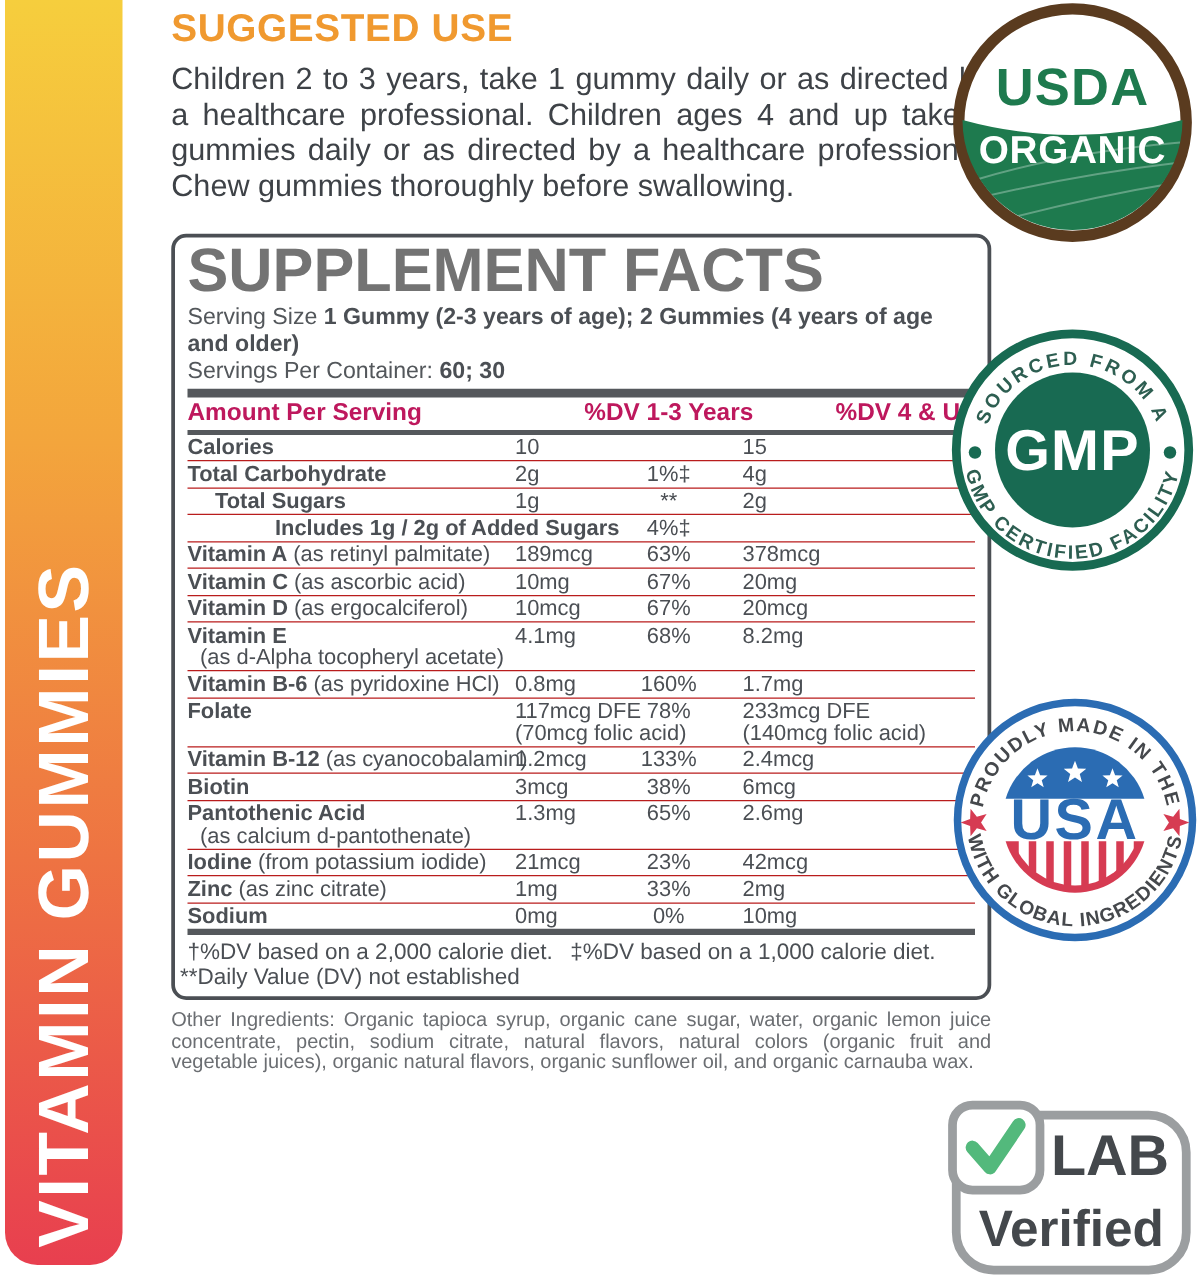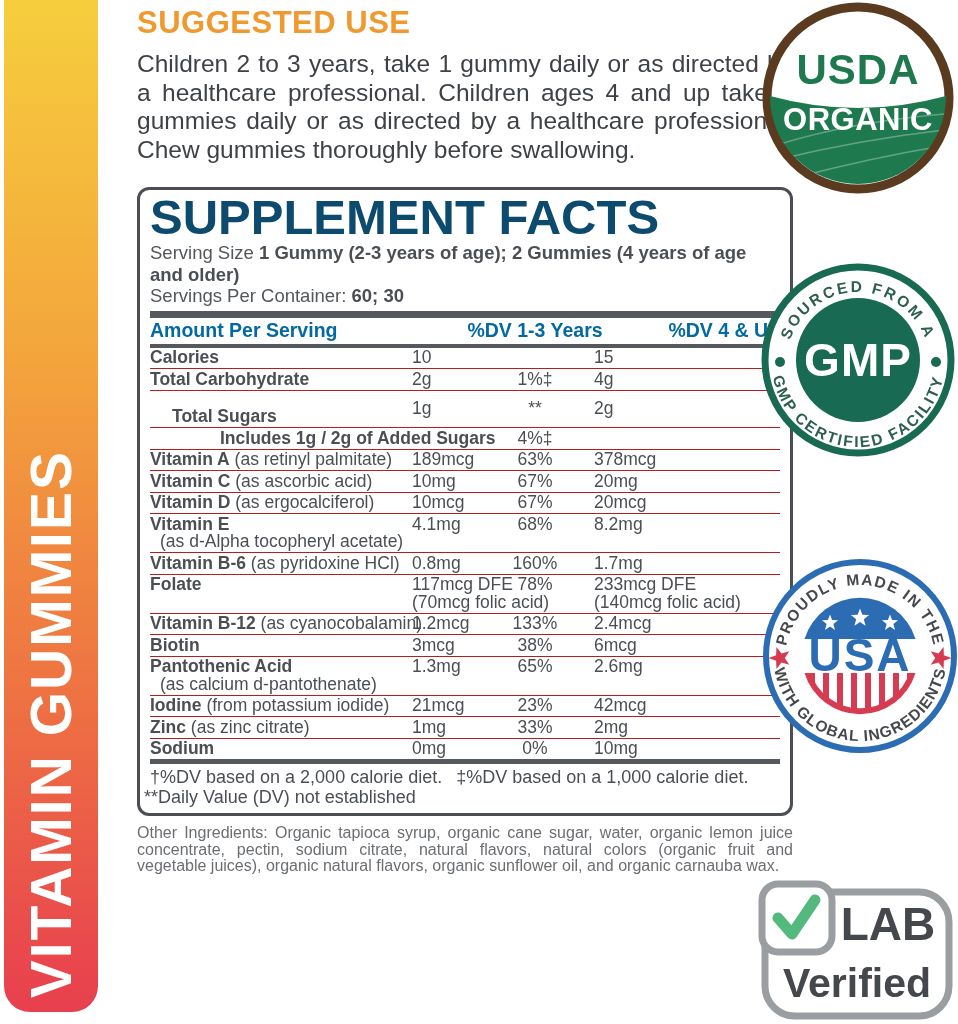--- a/index.html
+++ b/index.html
@@ -30,45 +30,45 @@
     color:#3e4247;font-size:24.5px;line-height:28.6px;font-weight:500;
     text-align:justify;margin:0;
   }
   
   .sf-box{
     margin-top:23px;border:3px solid #4b4f54;border-radius:12px;
     padding:2px 10px 6px 10px;color:#4b4f54;
   }
   .sf-title{
     font-weight:800;font-size:49px;letter-spacing:0px;line-height:50px;
-    color:#0c4a6e;margin:0;white-space:nowrap;
+    color:#737373;margin:0;white-space:nowrap;
   }
   .sf-serving{font-size:18.5px;line-height:21.5px;color:#53575b;}
   .sf-serving b{color:#4b4f54;}
   .bar{background:#55585c;border:none;margin:0;}
   .bar.b7{height:7px;margin-top:4px;}
   .bar.b4{height:4px;}
   .bar.b5{height:5px;}
   .sf-colhead{position:relative;height:26px;font-weight:bold;font-size:19.5px;
-    display:flex;align-items:center;color:#0369a1;}
+    display:flex;align-items:center;color:#be185d;}
   .sf-colhead .c2{position:absolute;left:305px;width:160px;text-align:center;}
   .sf-colhead .c3{position:absolute;right:0;}
   
   .sf-row{
     display:grid;grid-template-columns:262px 88px 70px 1fr;
     font-size:17.5px;line-height:17.5px;padding:1.5px 0;align-items:center;
   }
   .sf-row + .sf-row{border-top:1px solid #b91c1c;}
   .sf-row.top{align-items:start;}
   .sf-row .cell{white-space:nowrap;overflow:visible;}
   .sf-row .nm{font-weight:bold;}
   .sf-row .nm-plain{font-weight:bold;margin-left:24px;}
   .sf-row .dt{font-weight:normal;}
   .sf-row .nm2{padding-left:10px;}
-  .sf-row.ind1 .name{padding-left:22px;margin-top:16px;}
+  .sf-row.ind1 .name{padding-left:22px;}
   .sf-row.ind2 .name{padding-left:46px;}
   .sf-row .a1{text-align:left;}
   .sf-row .pct{text-align:center;}
   .sf-row .a2{text-align:left;padding-left:24px;}
   .sf-foot{font-size:18px;line-height:20px;color:#4b4f54;padding-top:3px;}
   .sf-foot .gap{display:inline-block;width:14px;}
   .sf-foot .hang{text-indent:-6px;}
   
   .other-ing{
     margin-top:9px;font-size:16px;line-height:16.4px;color:#6b6e72;

